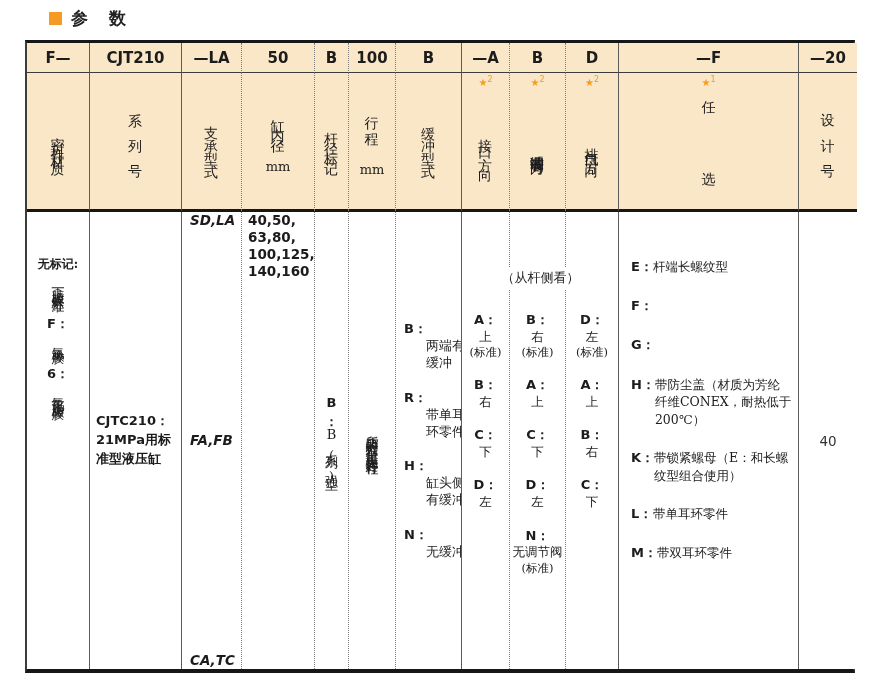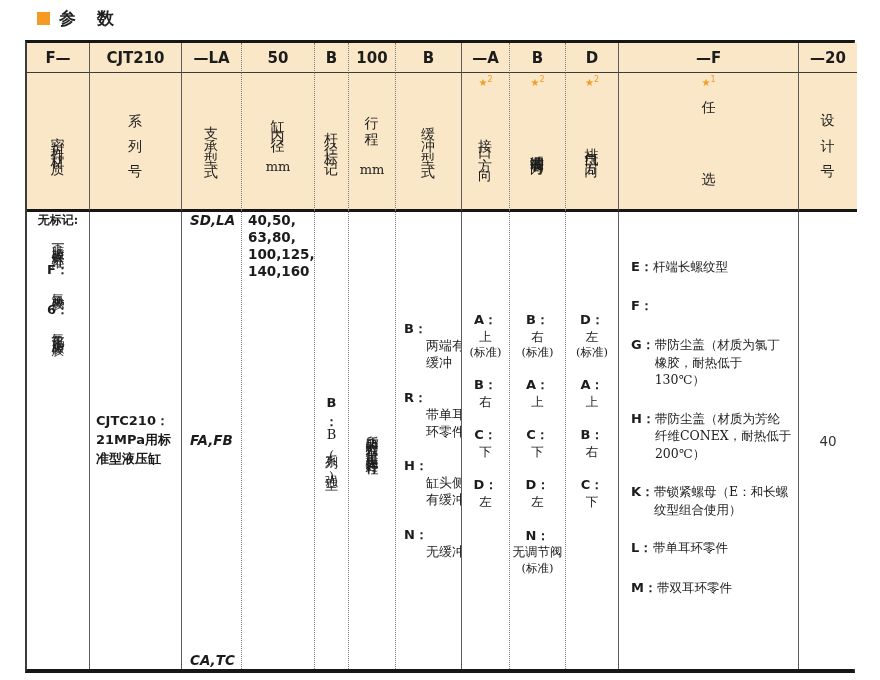--- a/index.html
+++ b/index.html
@@ -1,21 +1,21 @@
 <!DOCTYPE html>
 <html><head>
 <meta charset="utf-8">
 <style>
   * { margin:0; padding:0; box-sizing:border-box; }
   html,body { width:880px; height:680px; background:#ffffff; overflow:hidden;
     font-family:"DejaVu Serif","Liberation Serif",serif; color:#1c1c1c; }
   .page { position:relative; width:880px; height:680px; }
 
   
-  .title { position:absolute; left:22px; top:7px; display:flex; align-items:center; gap:9px;padding-left:15px; }
+  .title { position:absolute; left:34px; top:7px; display:flex; align-items:center; gap:9px;padding-left:15px; }
   .bullet { width:13px; height:13px; background:#F59A23; }
   .title-text { font-family:"DejaVu Sans","Liberation Sans",sans-serif; font-weight:bold;
     font-size:17px; letter-spacing:2px; color:#222; }
 
   
   .tbl { position:absolute; left:25px; top:40px; width:830px;
     display:grid;
     grid-template-columns:63px 92px 60px 73px 34px 47px 66px 48px 56px 53px 180px 58px;
     grid-template-rows:30px 139px 457px;
     border-top:3px solid #161616; border-bottom:4px solid #161616;
@@ -42,21 +42,21 @@
     font-family:"DejaVu Sans","Liberation Sans",sans-serif; }
   .star sup { font-size:8px; vertical-align:super; }
   .has-star { padding-top:12px; }
 
   .opt-head { height:100%; display:flex; flex-direction:column; align-items:center;
     justify-content:space-between; padding:26px 0 20px; }
 
   
   .sans { font-family:"DejaVu Sans","Liberation Sans",sans-serif; }
 
-  .seal-cell { display:flex; flex-direction:column; align-items:center; gap:12px; }
+  .seal-cell { display:flex; flex-direction:column; align-items:center; padding-top:44px; gap:22px; }
   .seal-group { display:flex; flex-direction:column; align-items:center; gap:4px; }
   .seal-code { font-size:12px; font-weight:bold; }
   .seal-code.sans { font-size:13px; }
   .seal-cell .vtext { font-size:13px; letter-spacing:2px; }
 
   .series-cell { display:flex; align-items:center; }
   .series-text { padding:0 4px 0 6px; font-weight:600; font-size:13px; line-height:1.45;
     font-family:"DejaVu Sans","Liberation Sans",sans-serif; }
 
   .mount-cell { display:flex; flex-direction:column; justify-content:space-between; padding-left:8px;
@@ -293,21 +293,20 @@
     <div class="cell r3 sep-s optional-cell">
       <div class="opt-item">
         <span class="code">E：</span>
           <span class="txt">杆端长螺纹型</span>
         </div>
       <div class="opt-item">
         <span class="code">F：</span>
         </div>
       <div class="opt-item">
         <span class="code">G：</span>
-          <span class="txt">带防尘盖（材质为氯丁橡胶，耐热低于130℃）</span>
         </div>
       <div class="opt-item">
         <span class="code">H：</span>
           <span class="txt">带防尘盖（材质为芳纶纤维CONEX，耐热低于200℃）</span>
         </div>
       <div class="opt-item">
         <span class="code">K：</span>
           <span class="txt">带锁紧螺母（E：和长螺纹型组合使用）</span>
         </div>
       <div class="opt-item">
@@ -315,15 +314,16 @@
           <span class="txt">带单耳环零件</span>
         </div>
       <div class="opt-item">
         <span class="code">M：</span>
           <span class="txt">带双耳环零件</span>
         </div>
     </div>
 
     <div class="cell r3 design-cell">40</div>
 
+    <div class="view-note">（从杆侧看）</div>
   </div>
 
 </div>
 
 </body></html>

